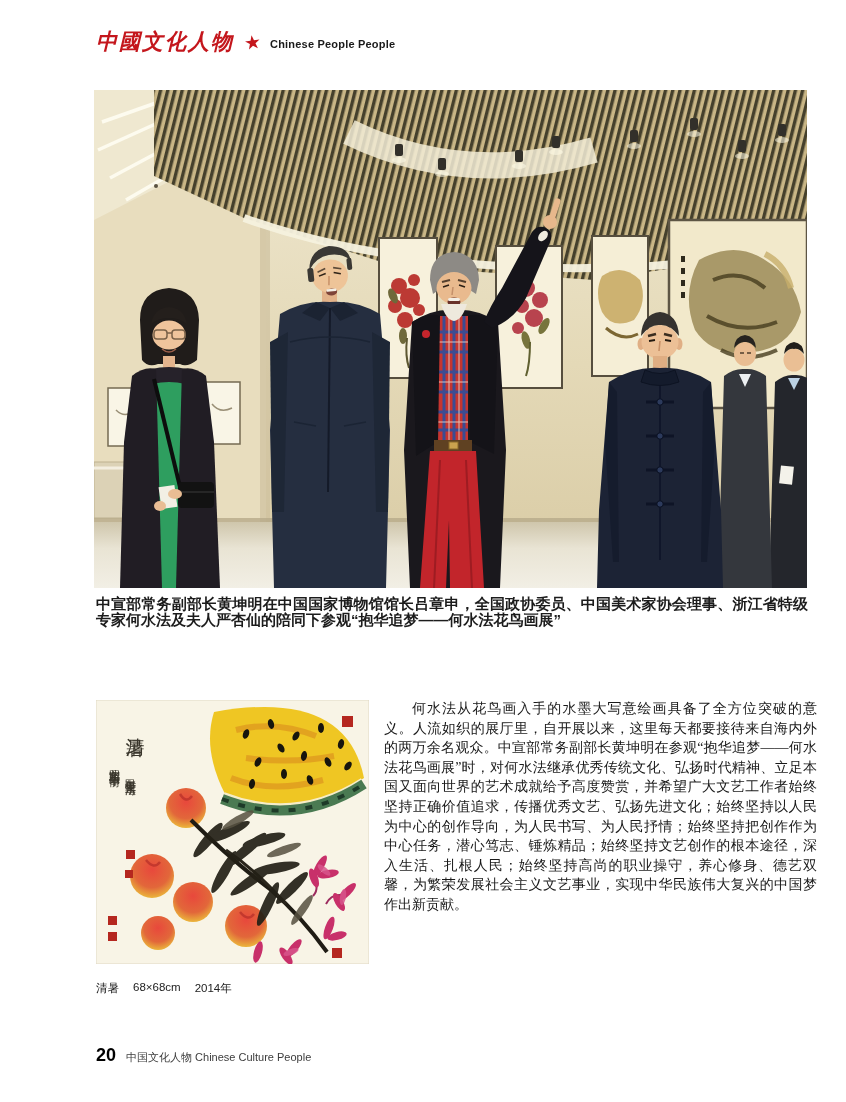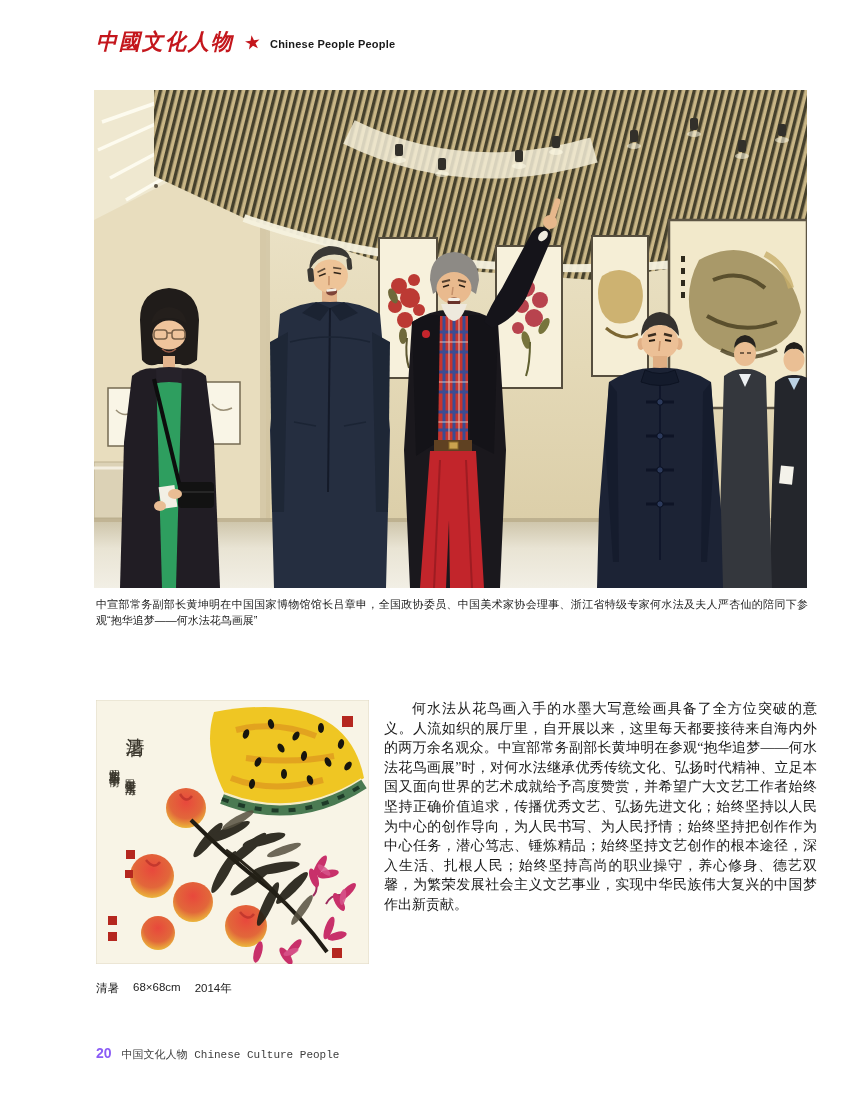--- a/index.html
+++ b/index.html
@@ -8,37 +8,37 @@
   
   .masthead{position:absolute;left:57px;top:28px;display:flex;align-items:center;}
   .logo-cn{font-family:"DejaVu Serif","Liberation Serif",serif;font-weight:bold;font-style:italic;
            font-size:21px;color:#c4161c;letter-spacing:2px;transform:scaleY(1.05);}
   .logo-star{color:#c4161c;font-size:19px;margin:0 9px 0 10px;transform:rotate(-8deg);}
   .logo-en{font-size:11px;font-weight:bold;color:#1a1a1a;letter-spacing:.2px;padding-top:3px;}
   
   .photo{position:absolute;left:55px;top:90px;width:713px;height:498px;background:#e6dcc0;}
   .photo svg{display:block;width:100%;height:100%;}
   
-  .photo-caption{position:absolute;left:57px;top:596px;width:712px;font-size:11px;line-height:16px;
-                 color:#1c1c1c;font-weight:400;text-align:justify;}
+  .photo-caption{position:absolute;left:57px;top:596px;width:712px;font-size:15px;line-height:16px;
+                 color:#1c1c1c;font-weight:700;text-align:justify;}
   
   .artwork{position:absolute;left:57px;top:700px;width:273px;height:264px;}
   .artwork svg{display:block;width:100%;height:100%;}
   .artwork-caption{position:absolute;left:57px;top:981px;font-size:11.5px;color:#222;display:flex;}
   .artwork-caption span{margin-right:14px;}
   
   .article{position:absolute;left:345px;top:699px;width:433px;}
   .article h1{margin:0 0 15px 0;font-size:16.5px;line-height:24px;font-weight:bold;color:#111;
               letter-spacing:.2px;white-space:nowrap;}
   .article p{margin:0;font-family:"Liberation Serif","DejaVu Serif",serif;font-size:14px;
              line-height:19.6px;color:#191919;text-align:justify;text-indent:2em;}
   
   .footer{position:absolute;left:57px;top:1045px;display:flex;align-items:baseline;}
-  .footer .pageno{font-size:14px;font-weight:bold;color:#8b5cf6;margin-right:10px;}
-  .footer .mag{font-size:11px;color:#3c3c3c;font-family:Liberation Mono, monospace;}
+  .footer .pageno{font-size:18px;font-weight:bold;color:#000000;margin-right:10px;}
+  .footer .mag{font-size:11px;color:#3c3c3c;}
 </style>
 </head>
 <body>
 
 <div class="page">
 
   <div class="masthead">
     <span class="logo-cn">中國文化人物</span>
     <span class="logo-star">★</span>
     <span class="logo-en">Chinese People People</span>

